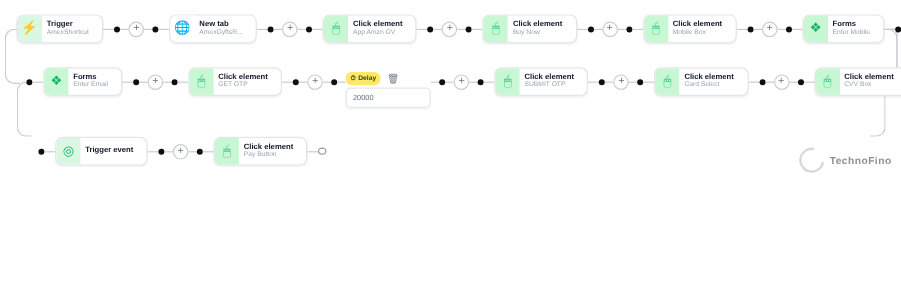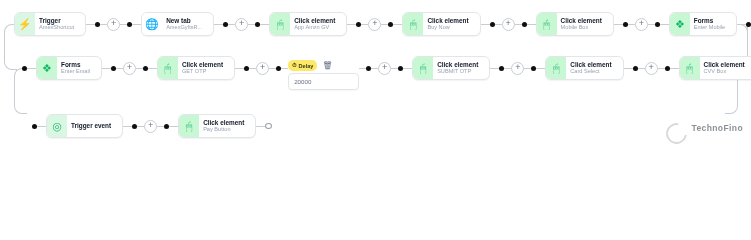--- a/index.html
+++ b/index.html
@@ -64,21 +64,21 @@
   .delay-box{
     margin-top:2px;background:#ffffff;border:1px solid #e3e6e8;border-radius:4px;
     width:64px;height:15px;display:flex;align-items:center;padding-left:5px;
     font-size:6.2px;color:#667085;
     box-shadow:0 1px 1px rgba(0,0,0,0.04);
   }
   .trash{font-size:8px;color:#667085;margin-left:5px;}
 
   .brand{
     position:absolute;right:8px;bottom:6px;
-    display:flex;gap:4px;
+    display:flex;align-items:center;gap:4px;
     color:#9aa0a6;font-size:8px;letter-spacing:.4px;
   }
   .brand .ring{
     width:17px;height:17px;border-radius:50%;
     border:2px solid #d7dadd;border-right-color:transparent;
     transform:rotate(-35deg);
   }
   .brand .tf{font-weight:700;color:#8b9196;font-size:8.5px;}
 </style>
 </head>

